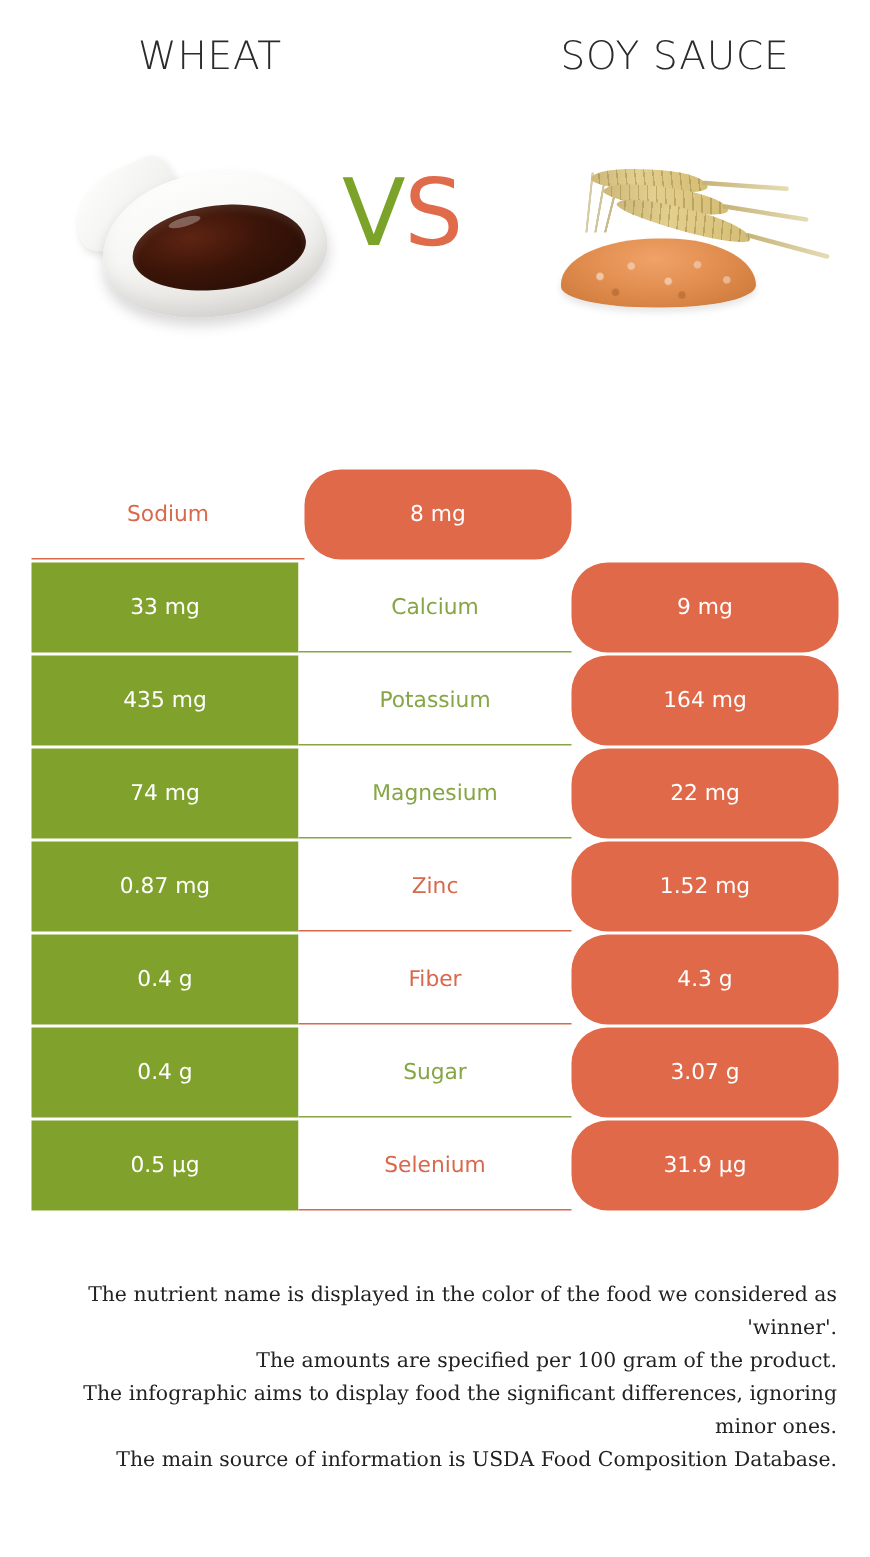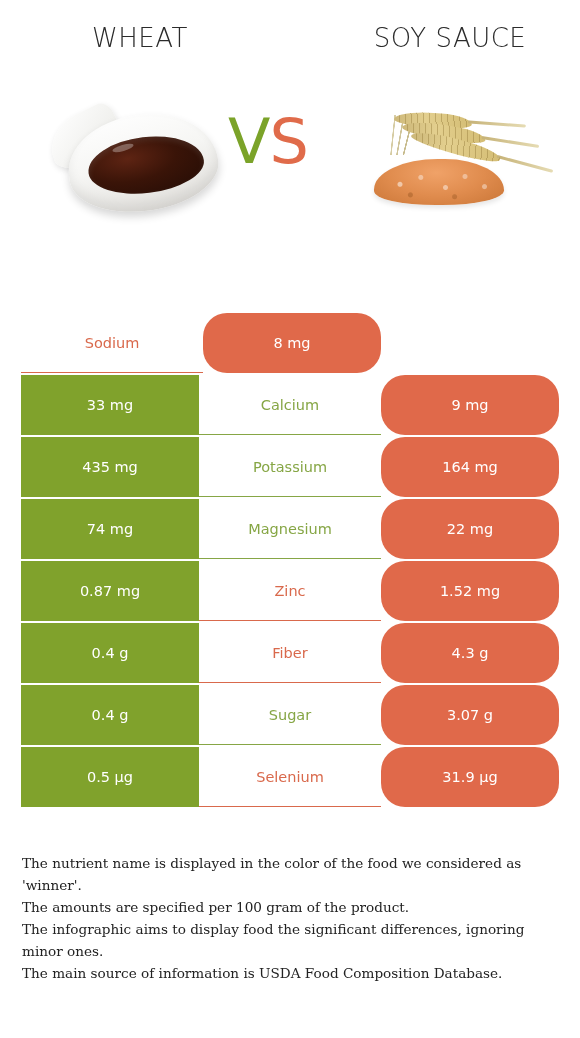--- a/index.html
+++ b/index.html
@@ -221,21 +221,21 @@
   }
   .cell-mid.win-left  { color: #86a645; }
   .cell-mid.win-right { color: #d9694c; }
 
   
   .footer {
     position: absolute;
     left: 0;
     top: 852px;
     width: 580px;
-    text-align: left;
+    text-align: right;
     font-family: "DejaVu Serif", serif;
     font-size: 13.6px;
     line-height: 22px;
     color: #222222;
     padding: 0 22px;
     box-sizing: border-box;
   }
   .footer p { margin: 0; }
 </style>
 </head>

